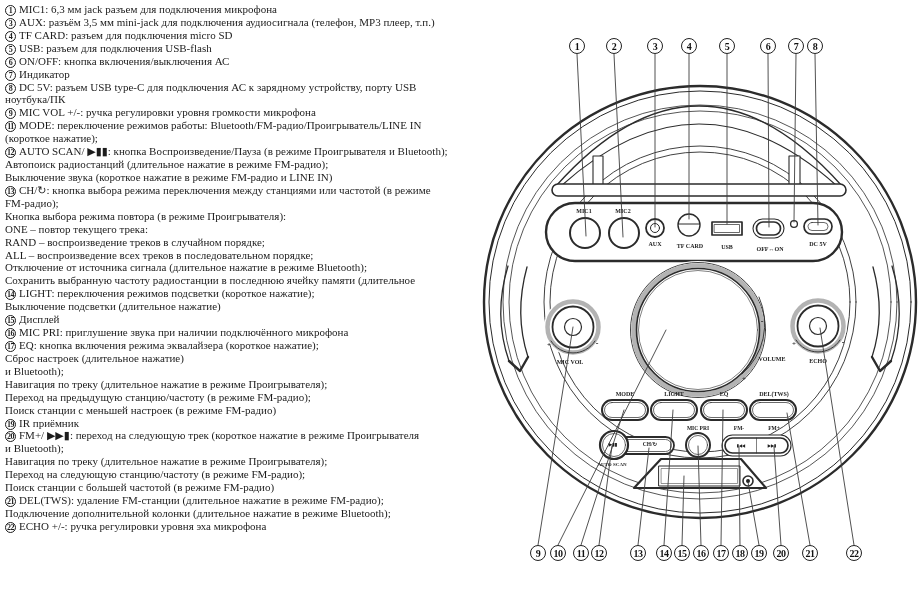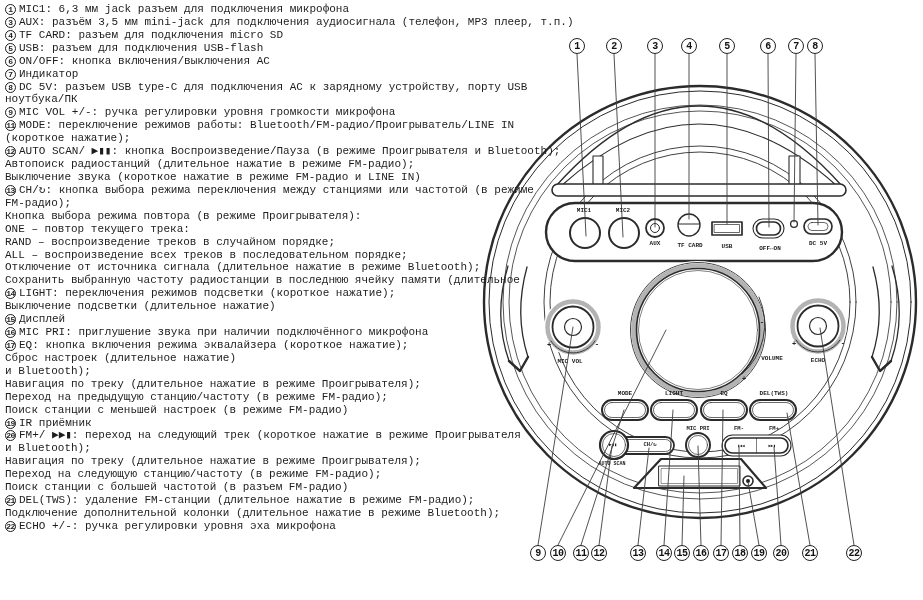--- a/index.html
+++ b/index.html
@@ -1,17 +1,17 @@
 <!DOCTYPE html>
 <html><head>
 <meta charset="utf-8">
 <style>
   html,body{margin:0;padding:0;background:#fff;}
   #page{position:relative;width:923px;height:600px;background:#ffffff;overflow:hidden;
-        font-family:Liberation Mono, monospace;}
+        font-family:Liberation Serif, serif;}
   #diagram-svg{position:absolute;left:0;top:0;width:923px;height:600px;}
   #legend{position:absolute;left:5px;top:3px;color:#1c1c1c;font-size:11px;line-height:12.93px;white-space:nowrap;}
   .lline{height:12.93px;}
   .cnum{display:inline-block;width:11px;height:11px;border:1px solid #1c1c1c;border-radius:50%;
         font-size:8px;line-height:10px;text-align:center;vertical-align:0px;margin-right:3px;
         box-sizing:border-box;font-weight:600;letter-spacing:-0.5px;}
   #overlay{position:absolute;left:0;top:0;width:923px;height:600px;}
   .callout{position:absolute;width:16px;height:16px;border:1.4px solid #222;border-radius:50%;background:#fff;
            font-size:10px;font-weight:bold;color:#111;display:flex;align-items:center;justify-content:center;
            transform:translate(-50%,-50%);letter-spacing:-0.5px;box-sizing:border-box;}
@@ -205,25 +205,25 @@
       <div class="lline"><span>Выключение подсветки (длительное нажатие)</span></div>
       <div class="lline"><span class="cnum">15</span><span>Дисплей</span></div>
       <div class="lline"><span class="cnum">16</span><span>MIC PRI: приглушение звука при наличии подключённого микрофона</span></div>
       <div class="lline"><span class="cnum">17</span><span>EQ: кнопка включения режима эквалайзера (короткое нажатие);</span></div>
       <div class="lline"><span>Сброс настроек (длительное нажатие)</span></div>
       <div class="lline"><span>и Bluetooth);</span></div>
       <div class="lline"><span>Навигация по треку (длительное нажатие в режиме Проигрывателя);</span></div>
       <div class="lline"><span>Переход на предыдущую станцию/частоту (в режиме FM-радио);</span></div>
       <div class="lline"><span>Поиск станции с меньшей настроек (в режиме FM-радио)</span></div>
       <div class="lline"><span class="cnum">19</span><span>IR приёмник</span></div>
-      <div class="lline"><span class="cnum">20</span><span>FM+/ ▶▶▮: переход на следующий трек (короткое нажатие в режиме Проигрывателя</span></div>
+      <div class="lline"><span class="cnum">20</span><span>FM+/ ▶▶▮: переход на следующую трек (короткое нажатие в режиме Проигрывателя</span></div>
       <div class="lline"><span>и Bluetooth);</span></div>
       <div class="lline"><span>Навигация по треку (длительное нажатие в режиме Проигрывателя);</span></div>
       <div class="lline"><span>Переход на следующую станцию/частоту (в режиме FM-радио);</span></div>
-      <div class="lline"><span>Поиск станции с большей частотой (в разъем FM-радио)</span></div>
+      <div class="lline"><span>Поиск станции с большей частотой (в режиме FM-радио)</span></div>
       <div class="lline"><span class="cnum">21</span><span>DEL(TWS): удаление FM-станции (длительное нажатие в режиме FM-радио);</span></div>
       <div class="lline"><span>Подключение дополнительной колонки (длительное нажатие в режиме Bluetooth);</span></div>
       <div class="lline"><span class="cnum">22</span><span>ECHO +/-: ручка регулировки уровня эха микрофона</span></div>
     </div>
 
   <div id="overlay">
       <div class="callout" style="left: 577px; top: 46px;">1</div>
       <div class="callout" style="left: 614px; top: 46px;">2</div>
       <div class="callout" style="left: 655px; top: 46px;">3</div>
       <div class="callout" style="left: 689px; top: 46px;">4</div>

